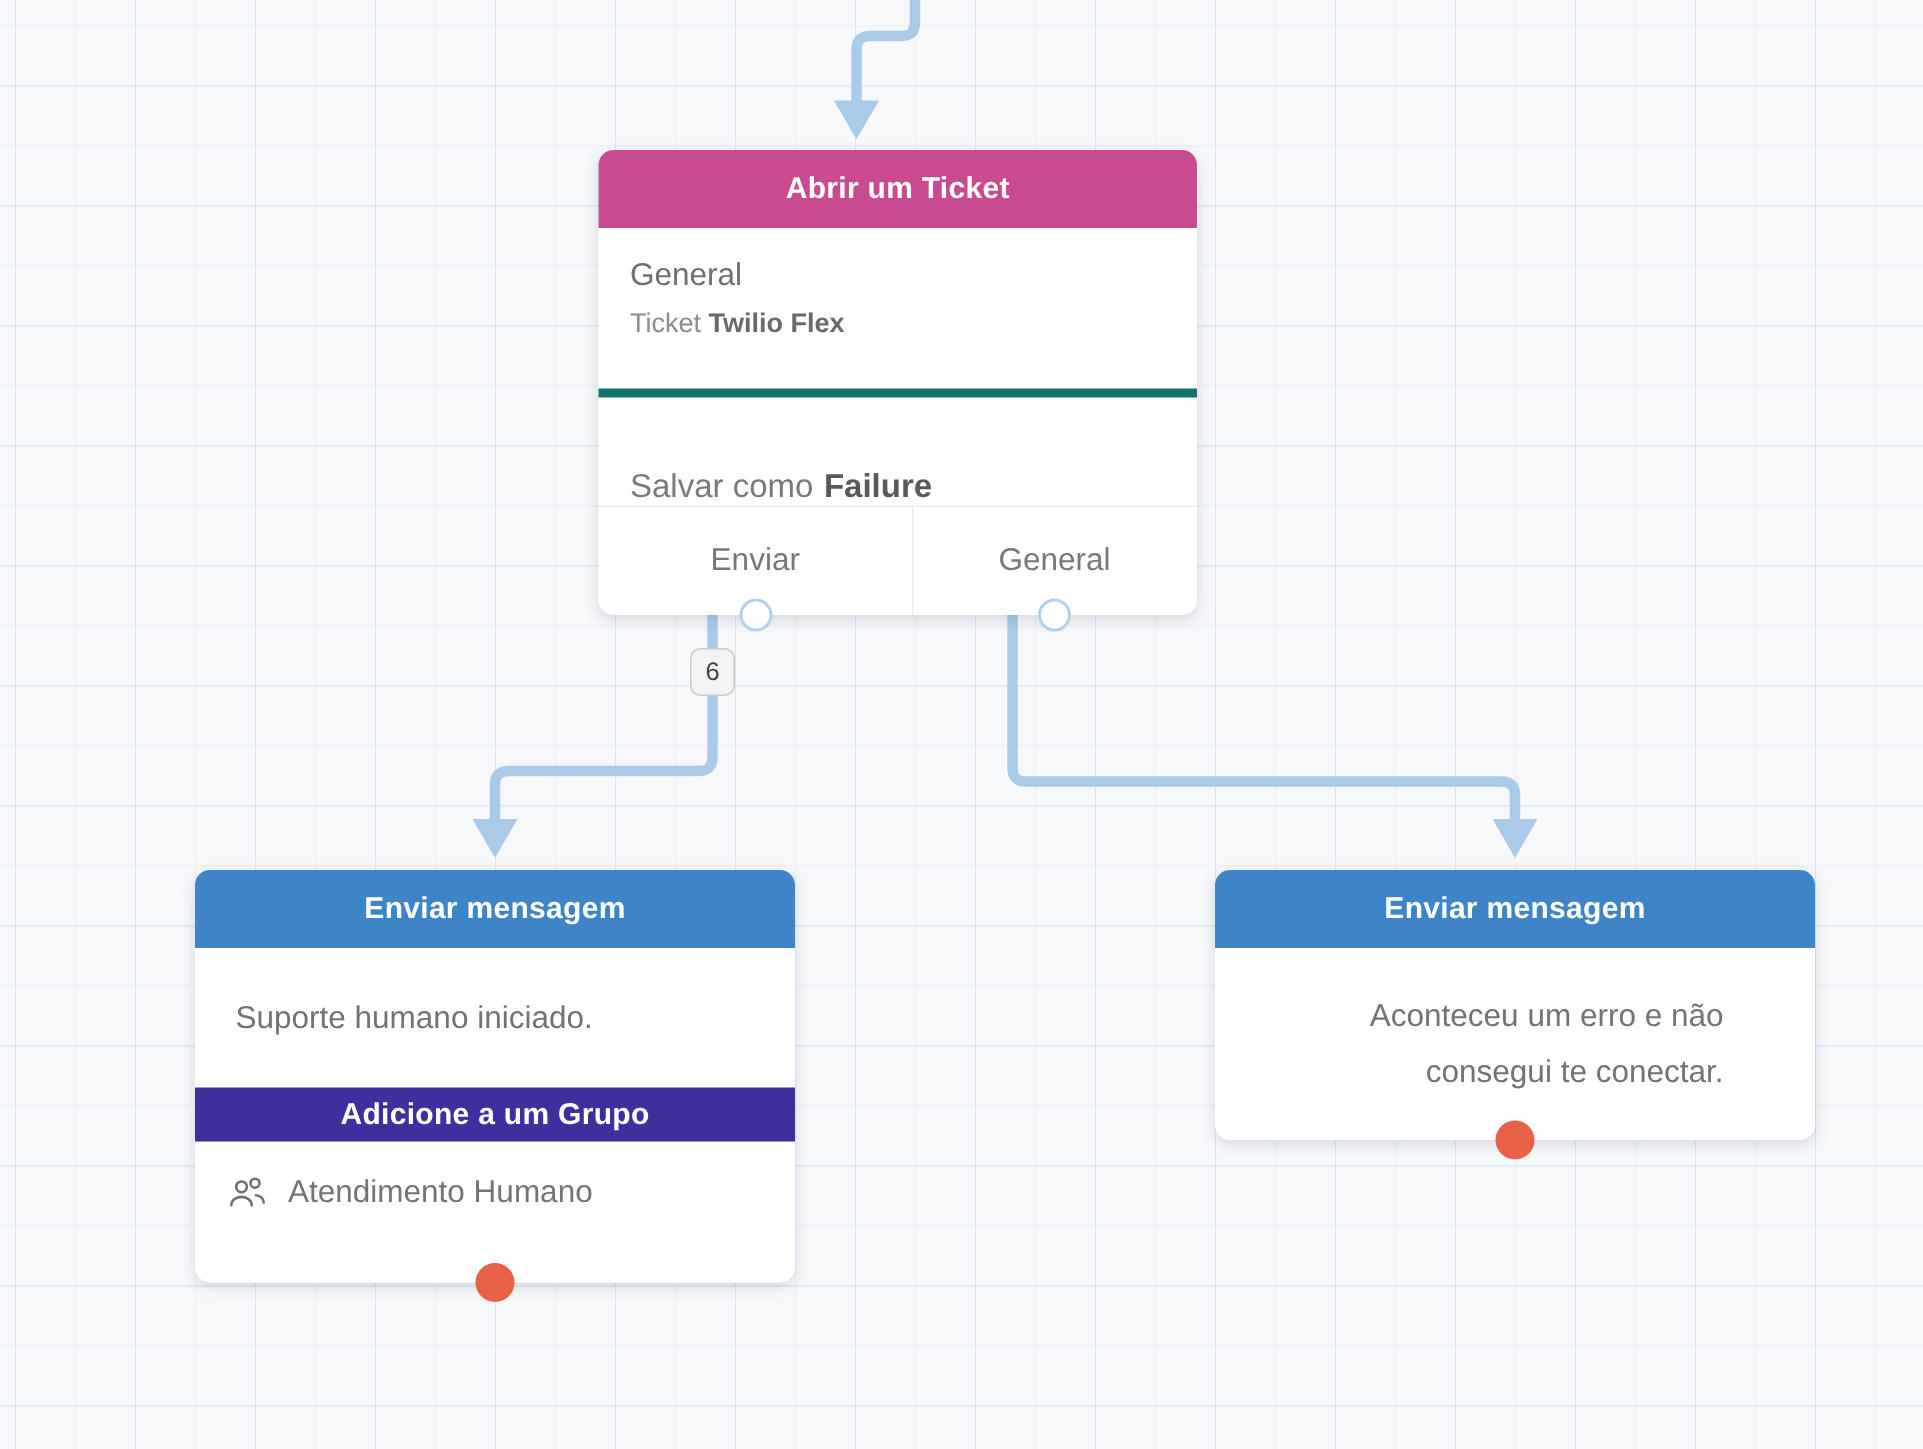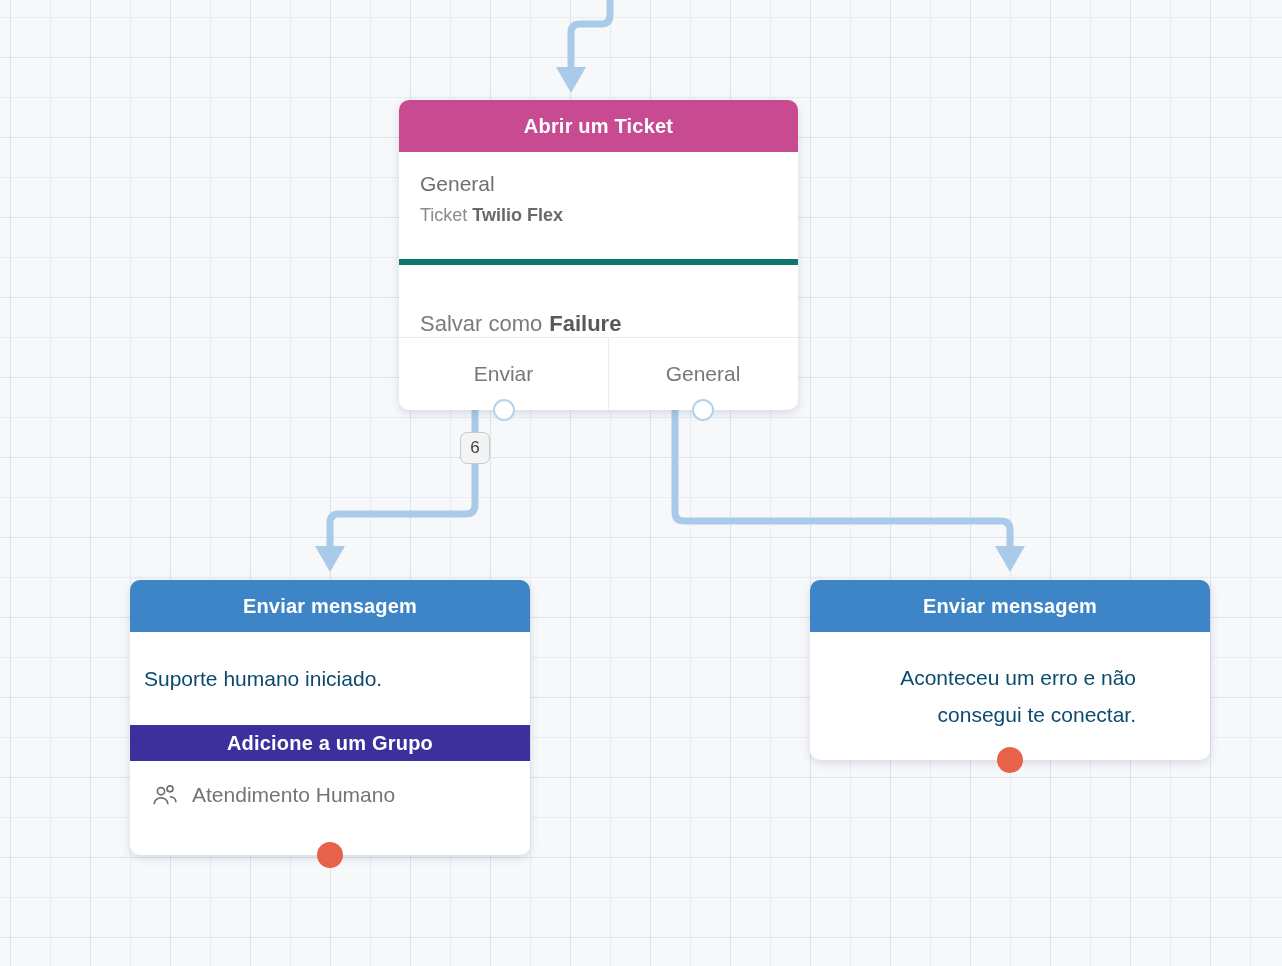--- a/index.html
+++ b/index.html
@@ -101,22 +101,22 @@
     border-radius: 7px;
     font-size: 17px; color: #414141;
     z-index: 3;
   }
 
   
   .node-msg-left  { left: 130px; top: 580px; width: 400px; height: 275px; }
   .node-msg-right { left: 810px; top: 580px; width: 400px; height: 180px; }
   .msg-body {
     display: flex; align-items: center;
-    padding-left: 14px;
-    font-size: 21px; color: #0c4a6e;
+    padding-left: 27px;
+    font-size: 21px; color: #737373;
     cursor: pointer;
   }
   .msg-body-left  { height: 93px; }
   .msg-body-right { height: 128px; text-align: right; }
   .msg-body-right p { line-height: 37px; max-width: 312px; }
   .group-body {
     height: 68px;
     display: flex; align-items: center; gap: 13px;
     padding-left: 21px;
     font-size: 21px; color: #747474;

